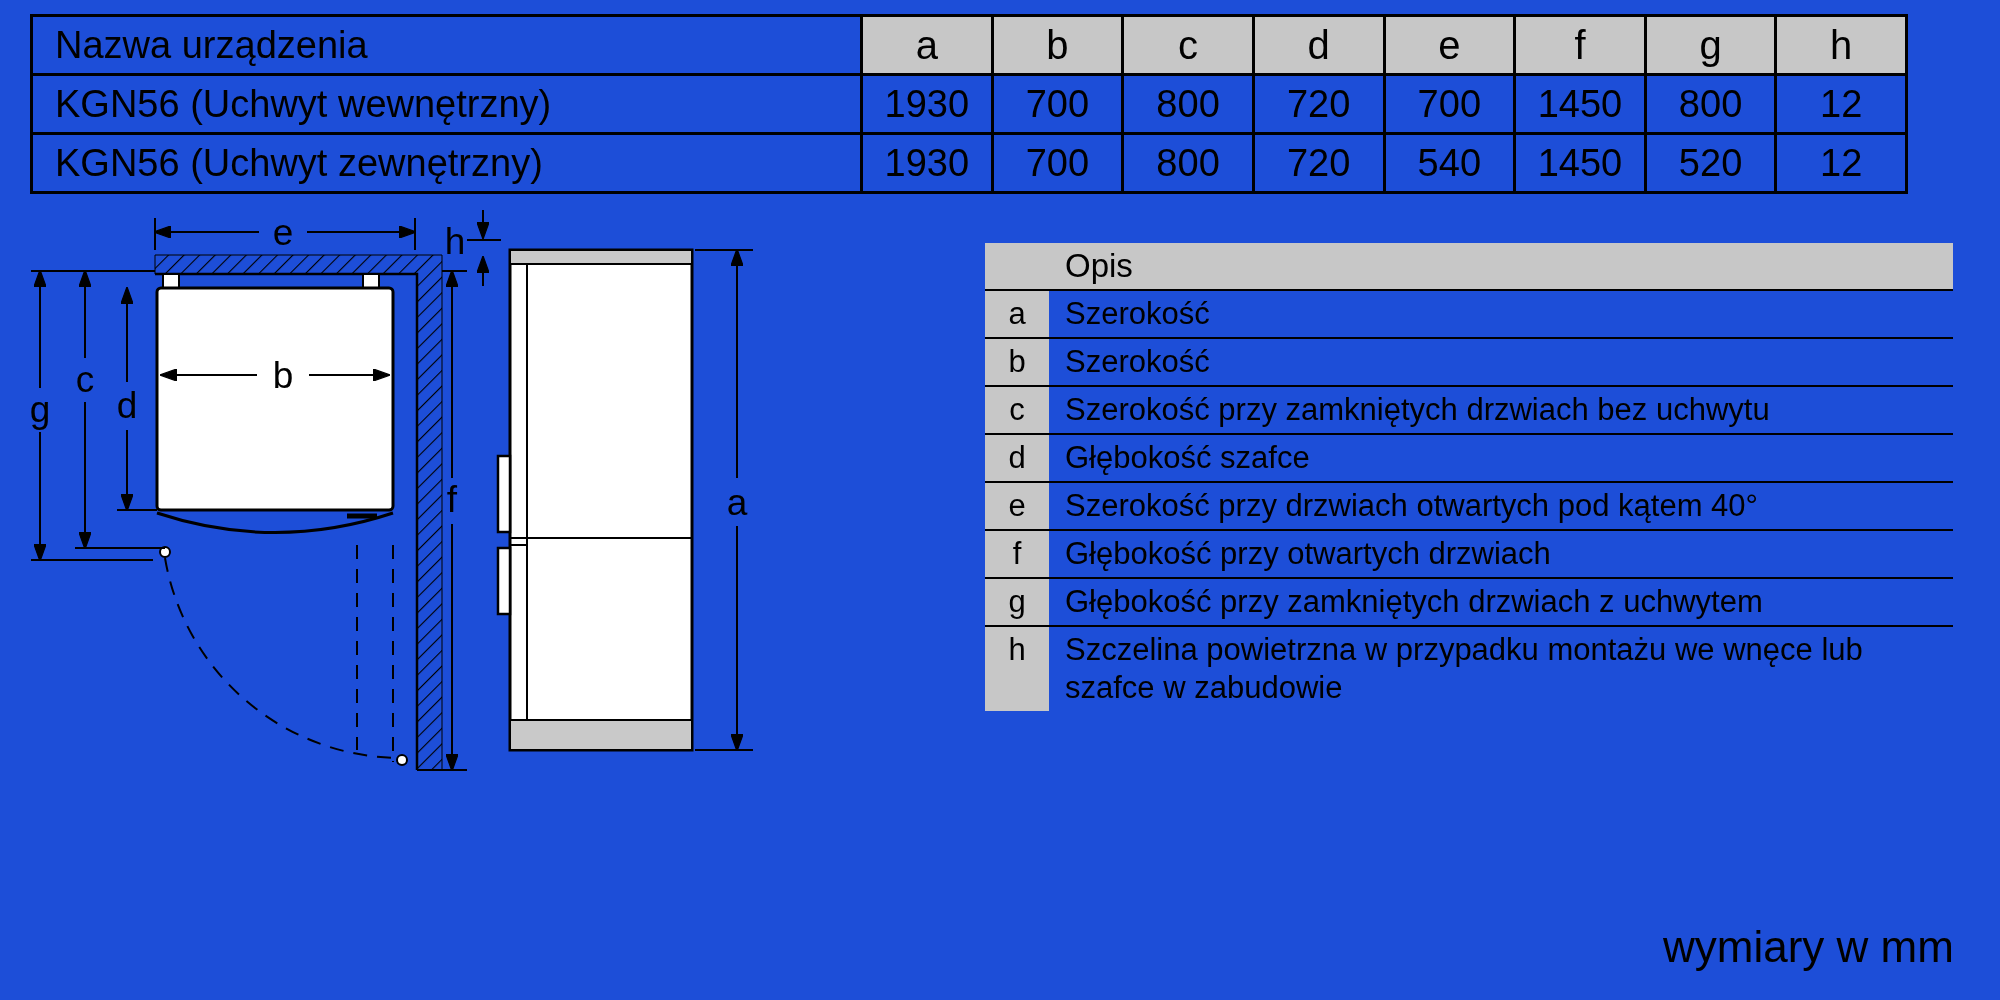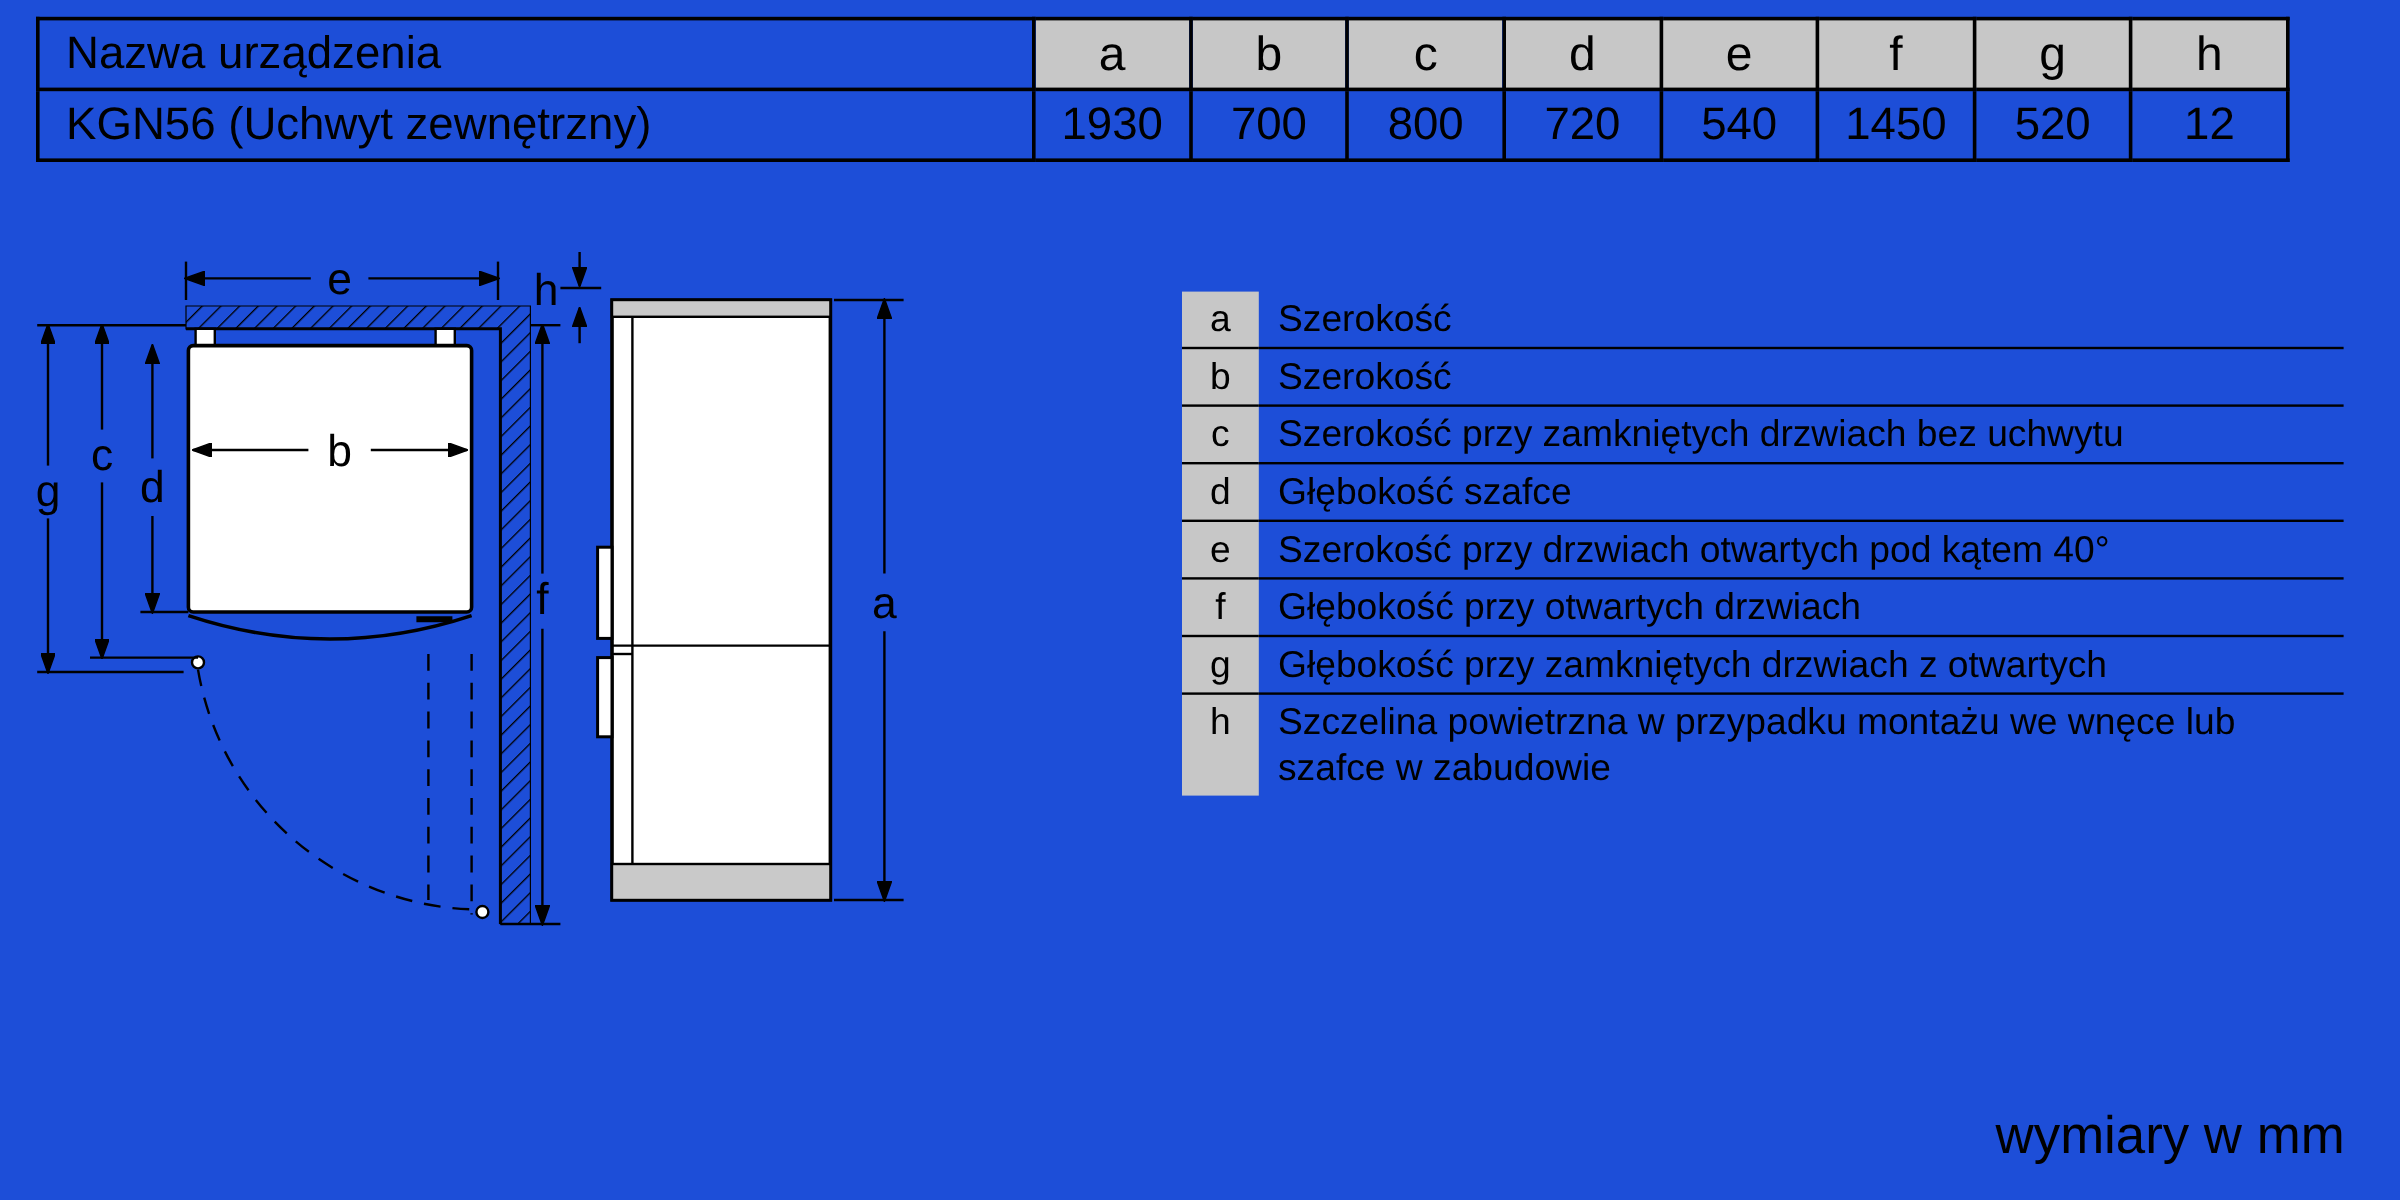--- a/index.html
+++ b/index.html
@@ -106,20 +106,31 @@
         <th class="letter">c</th>
         <th class="letter">d</th>
         <th class="letter">e</th>
         <th class="letter">f</th>
         <th class="letter">g</th>
         <th class="letter">h</th>
       </tr>
     </thead>
     <tbody>
       <tr>
+        <td class="name-cell">KGN56 (Uchwyt wewnętrzny)</td>
+        <td>1930</td>
+        <td>700</td>
+        <td>800</td>
+        <td>720</td>
+        <td>700</td>
+        <td>1450</td>
+        <td>800</td>
+        <td>12</td>
+      </tr>
+      <tr>
         <td class="name-cell">KGN56 (Uchwyt zewnętrzny)</td>
         <td>1930</td>
         <td>700</td>
         <td>800</td>
         <td>720</td>
         <td>540</td>
         <td>1450</td>
         <td>520</td>
         <td>12</td>
       </tr>
@@ -210,20 +221,24 @@
       <line x1="690" y1="50" x2="748" y2="50" stroke-width="2"></line>
       <line x1="690" y1="550" x2="748" y2="550" stroke-width="2"></line>
       <line x1="732" y1="50" x2="732" y2="278" stroke-width="2" marker-start="url(#arrS)"></line>
       <line x1="732" y1="326" x2="732" y2="550" stroke-width="2" marker-end="url(#arrE)"></line>
       <text x="732" y="315" text-anchor="middle" font-size="38">a</text>
     </g>
   </svg>
 
   <table class="legend">
     <tbody>
+        <tr class="header-row">
+      <td class="key"></td>
+      <td class="desc">Opis</td>
+    </tr>
     <tr>
       <td class="key">a</td>
       <td class="desc">Szerokość</td>
     </tr>
     <tr>
       <td class="key">b</td>
       <td class="desc">Szerokość</td>
     </tr>
     <tr>
       <td class="key">c</td>
@@ -236,21 +251,21 @@
     <tr>
       <td class="key">e</td>
       <td class="desc">Szerokość przy drzwiach otwartych pod kątem 40°</td>
     </tr>
     <tr>
       <td class="key">f</td>
       <td class="desc">Głębokość przy otwartych drzwiach</td>
     </tr>
     <tr>
       <td class="key">g</td>
-      <td class="desc">Głębokość przy zamkniętych drzwiach z otwartych</td>
+      <td class="desc">Głębokość przy zamkniętych drzwiach z uchwytem</td>
     </tr>
     <tr>
       <td class="key">h</td>
       <td class="desc">Szczelina powietrzna w przypadku montażu we wnęce lub szafce w zabudowie</td>
     </tr>
   </tbody>
     </table>
 
   <div class="unit-note">wymiary w mm</div>
 

